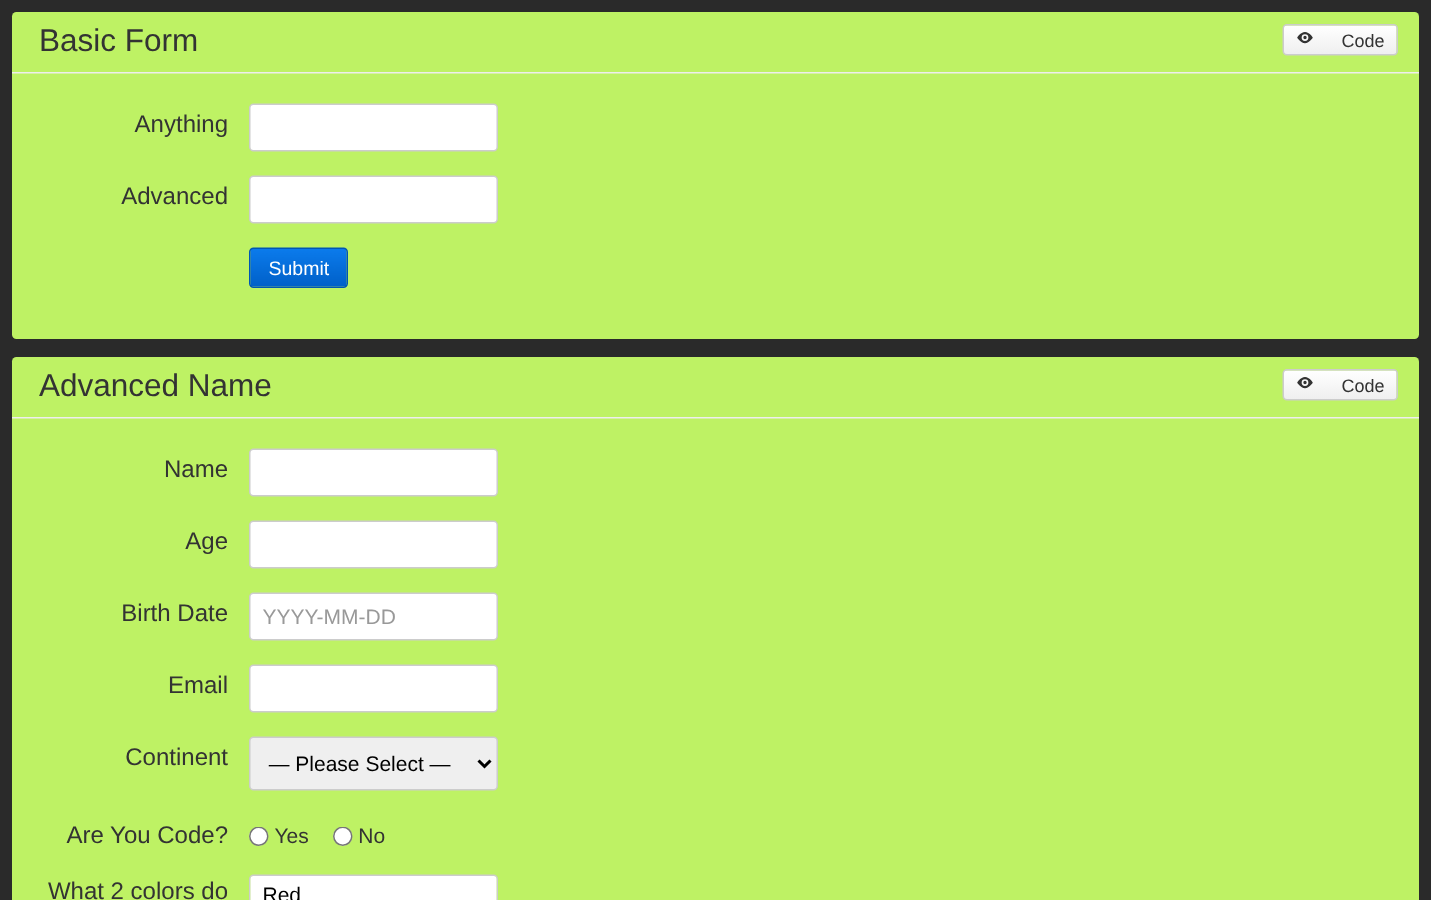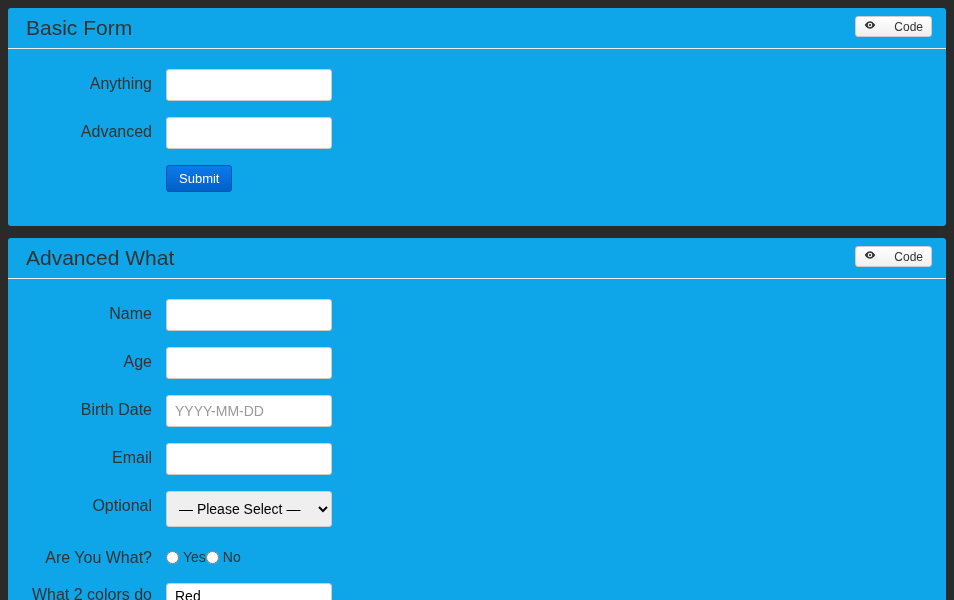--- a/index.html
+++ b/index.html
@@ -4,21 +4,21 @@
 <style>
 * { box-sizing: border-box; margin: 0; padding: 0; }
 body {
   background: #2a2a2a;
   font-family: "Helvetica Neue", Helvetica, Arial, sans-serif;
   font-size: 14px;
   color: #333;
   padding: 8px;
 }
 .panel {
-  background: #0ea5e9;
+  background: #bef264;
   border-radius: 3px;
   margin-bottom: 12px;
 }
 .panel-header {
   position: relative;
   padding: 8px 18px;
   border-bottom: 1px solid #eee;
 }
 .panel-title {
   font-size: 21px;
@@ -76,20 +76,21 @@
   background: linear-gradient(#0b7bec,#0060c8);
   border: 1px solid #0056b3;
   color: #fff;
   padding: 5px 12px;
   border-radius: 3px;
   font-size: 13px;
   cursor: pointer;
 }
 .radio-group, .check-group {
   display: flex;
+  gap: 16px;
   padding-top: 6px;
 }
 .radio-item, .check-item {
   display: flex;
   align-items: center;
   gap: 4px;
   font-size: 14px;
 }
 .radio-item input, .check-item input { margin: 0; }
 .form-label.multi { line-height: 1.3; padding-top: 2px; }
@@ -126,21 +127,21 @@
       <div class="form-label"></div>
       <div class="form-control-wrap">
         <button class="btn-primary">Submit</button>
       </div>
     </div>
   </div>
 </div>
 
 <div class="panel">
   <div class="panel-header">
-    <h2 class="panel-title">Advanced What</h2>
+    <h2 class="panel-title">Advanced Name</h2>
     <button class="code-btn">
       <span>
         <svg viewBox="0 0 16 16">
             <path fill="currentColor" d="M8 3C4 3 1 8 1 8s3 5 7 5 7-5 7-5-3-5-7-5zm0 8a3 3 0 110-6 3 3 0 010 6zm0-4.5a1.5 1.5 0 100 3 1.5 1.5 0 000-3z"></path>
           </svg>
       </span>
       <span>Code</span>
     </button>
   </div>
   <div class="panel-body">
@@ -167,30 +168,30 @@
     </div>
 
     <div class="form-row">
       <label class="form-label">Email</label>
       <div class="form-control-wrap">
         <input type="text" class="form-control" style="">
       </div>
     </div>
 
     <div class="form-row">
-      <label class="form-label">Optional</label>
+      <label class="form-label">Continent</label>
       <div class="form-control-wrap">
         <select class="form-control">
           <option>— Please Select —</option>
         </select>
       </div>
     </div>
 
     <div class="form-row">
-      <label class="form-label">Are You What?</label>
+      <label class="form-label">Are You Code?</label>
       <div class="radio-group">
         <label class="radio-item">
           <input type="radio" name="cool" style="">
           <span>Yes</span>
         </label>
         <label class="radio-item">
           <input type="radio" name="cool" style="">
           <span>No</span>
         </label>
       </div>

